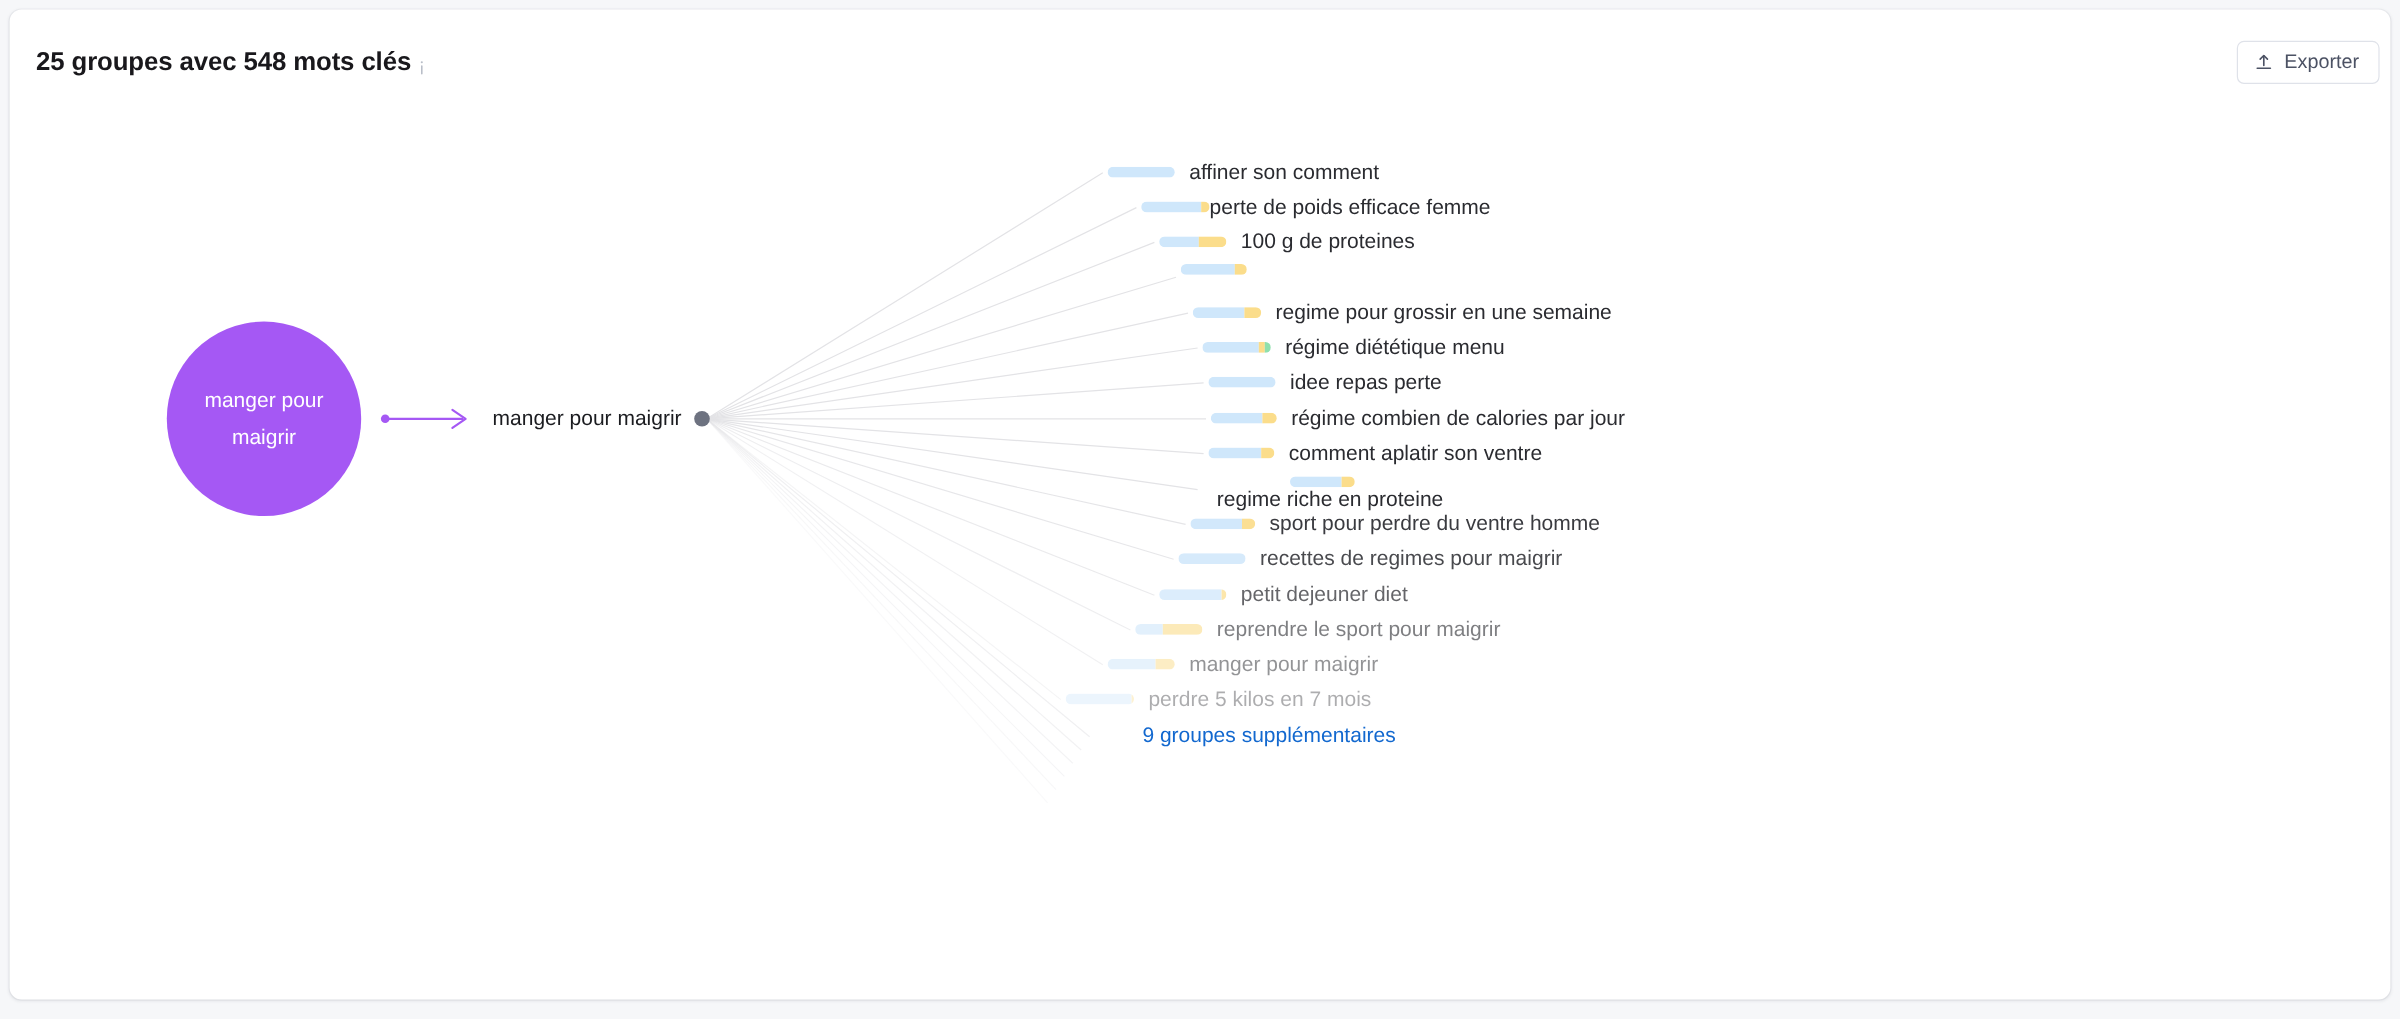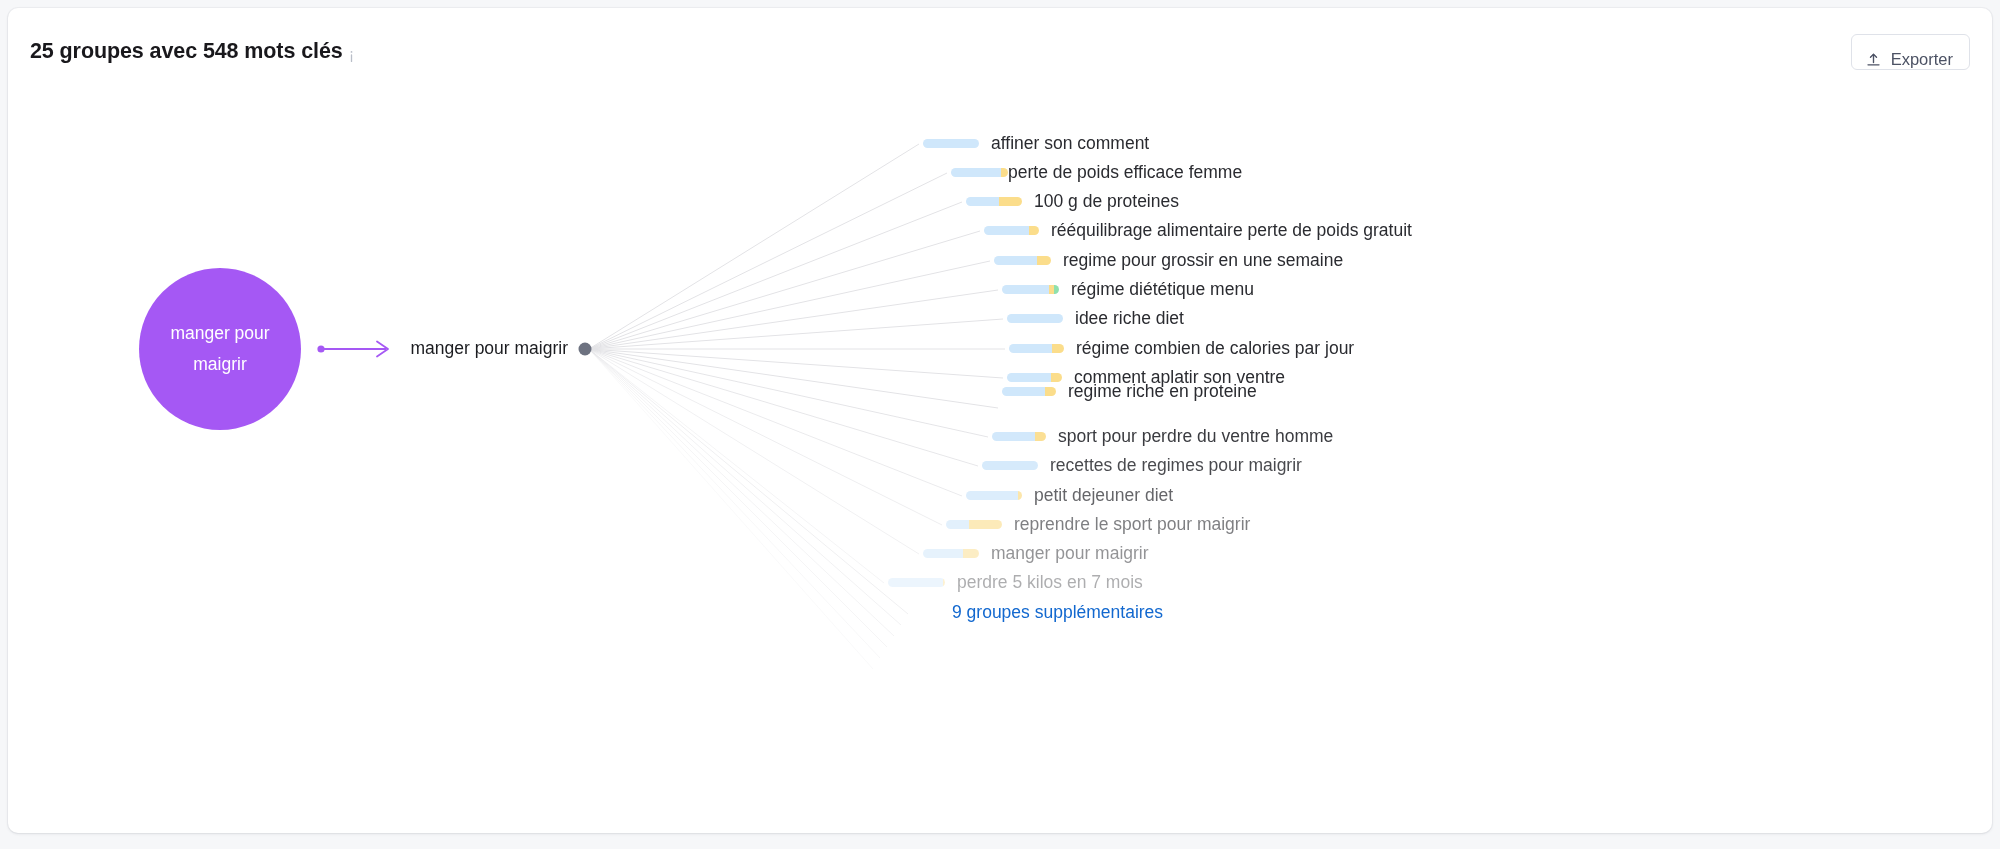--- a/index.html
+++ b/index.html
@@ -49,27 +49,27 @@
   }
   .info-icon {
     width: 15px;
     height: 15px;
     display: block;
     color: #b9bec8;
     margin-top: 3px;
   }
   .export-btn {
     position: absolute;
-    right: 22px;
+    right: 9px;
     top: 26px;
     height: 36px;
     box-sizing: border-box;
     padding: 0 16px 0 13px;
     display: flex;
-    align-items: flex-end;
+    align-items: center;
     gap: 9px;
     background: #ffffff;
     border: 1px solid #dfe2e9;
     border-radius: 6px;
     cursor: pointer;
     user-select: none;
   }
   .export-icon { width: 17px; height: 17px; display:block; color: #4c5264; }
   .export-label {
     font-size: 16.5px;
@@ -235,58 +235,57 @@
               <div class="seg seg-blue" style="width: 33px;"></div>
               <div class="seg seg-yellow" style="width: 23px;"></div>
             </div>
             <div class="leaf-label" style="margin-left: 12px;">100 g de proteines</div>
           </div>
           <div class="leaf" style="left: 976px; top: 134px; opacity: 1;">
             <div class="bar" style="width: 55px;">
               <div class="seg seg-blue" style="width: 45px;"></div>
               <div class="seg seg-yellow" style="width: 10px;"></div>
             </div>
-            <div class="leaf-label" style="margin-left: 12px;">rééquilibrage alimentaire perte de poids gratuit</div>
           </div>
           <div class="leaf" style="left: 986px; top: 164px; opacity: 1;">
             <div class="bar" style="width: 57px;">
               <div class="seg seg-blue" style="width: 43px;"></div>
               <div class="seg seg-yellow" style="width: 14px;"></div>
             </div>
             <div class="leaf-label" style="margin-left: 12px;">regime pour grossir en une semaine</div>
           </div>
           <div class="leaf" style="left: 994px; top: 193px; opacity: 1;">
             <div class="bar" style="width: 57px;">
               <div class="seg seg-blue" style="width: 47px;"></div>
               <div class="seg seg-yellow" style="width: 5px;"></div>
               <div class="seg seg-green" style="width: 5px;"></div>
             </div>
             <div class="leaf-label" style="margin-left: 12px;">régime diététique menu</div>
           </div>
           <div class="leaf" style="left: 999px; top: 222px; opacity: 1;">
             <div class="bar" style="width: 56px;">
               <div class="seg seg-blue" style="width: 56px;"></div>
             </div>
-            <div class="leaf-label" style="margin-left: 12px;">idee riche diet</div>
+            <div class="leaf-label" style="margin-left: 12px;">idee repas perte</div>
           </div>
           <div class="leaf" style="left: 1001px; top: 252px; opacity: 1;">
             <div class="bar" style="width: 55px;">
               <div class="seg seg-blue" style="width: 43px;"></div>
               <div class="seg seg-yellow" style="width: 12px;"></div>
             </div>
             <div class="leaf-label" style="margin-left: 12px;">régime combien de calories par jour</div>
           </div>
           <div class="leaf" style="left: 999px; top: 281px; opacity: 1;">
             <div class="bar" style="width: 55px;">
               <div class="seg seg-blue" style="width: 44px;"></div>
               <div class="seg seg-yellow" style="width: 11px;"></div>
             </div>
             <div class="leaf-label" style="margin-left: 12px;">comment aplatir son ventre</div>
           </div>
-          <div class="leaf" style="left: 994px; top: 295px; opacity: 1;">
+          <div class="leaf" style="left: 994px; top: 311px; opacity: 1; flex-direction: column;">
             <div class="bar" style="width: 54px;">
               <div class="seg seg-blue" style="width: 43px;"></div>
               <div class="seg seg-yellow" style="width: 11px;"></div>
             </div>
             <div class="leaf-label" style="margin-left: 12px;">regime riche en proteine</div>
           </div>
           <div class="leaf" style="left: 984px; top: 340px; opacity: 0.92;">
             <div class="bar" style="width: 54px;">
               <div class="seg seg-blue" style="width: 43px;"></div>
               <div class="seg seg-yellow" style="width: 11px;"></div>

